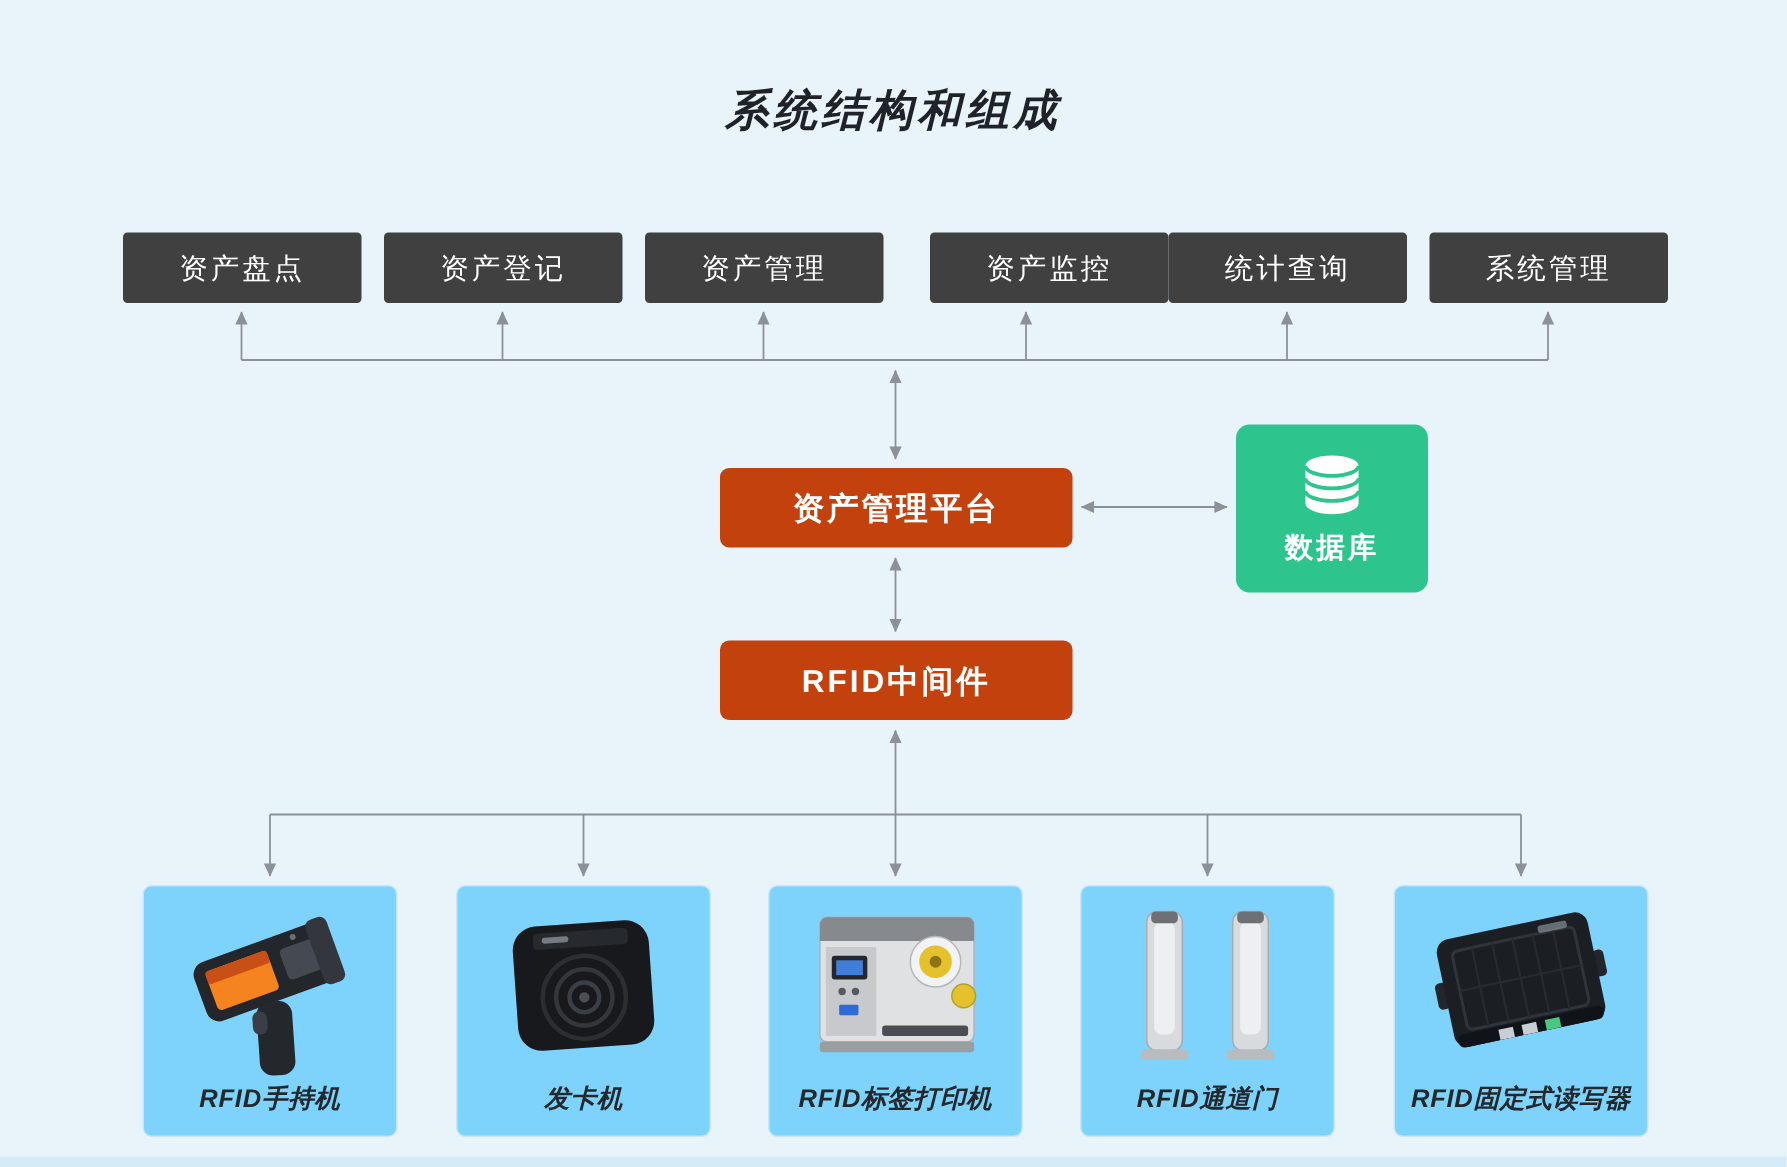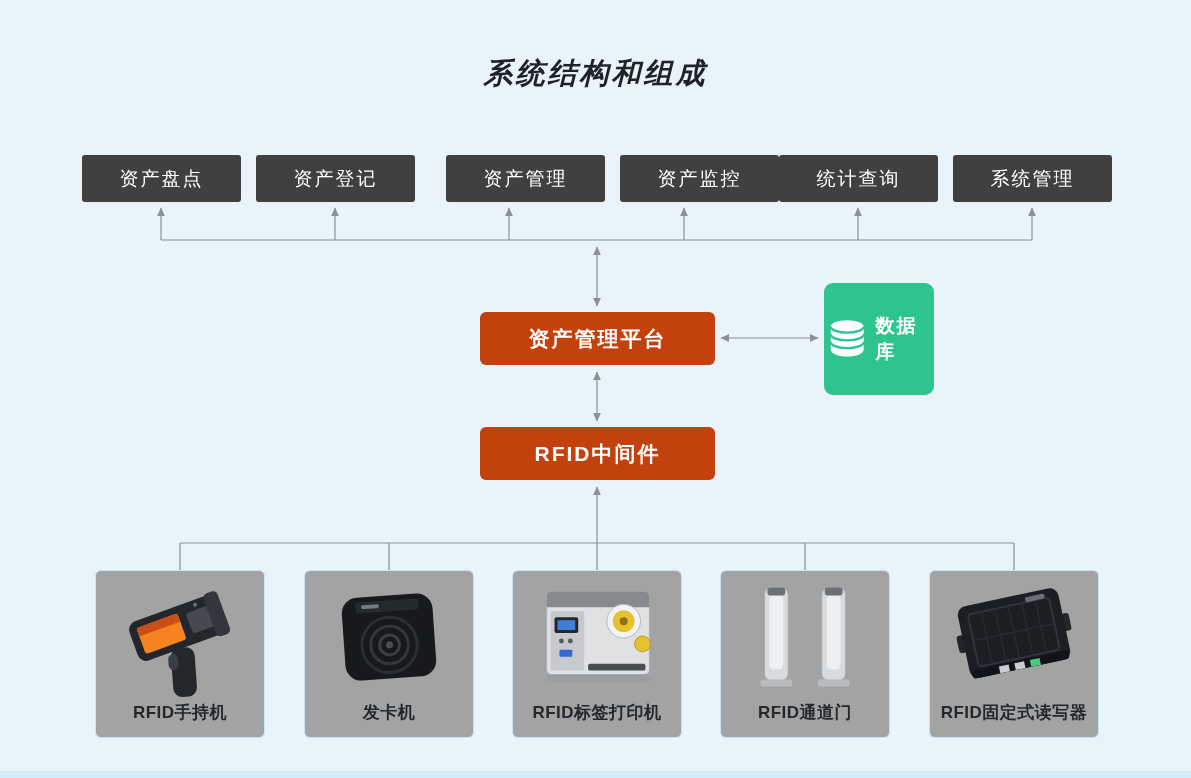--- a/index.html
+++ b/index.html
@@ -19,28 +19,28 @@
     display:flex;align-items:center;justify-content:center;
     font-size:19px;letter-spacing:2px;
   }
   .node-orange{
     position:absolute;left:480px;width:235px;height:53px;
     background:#c2410c;color:#fff;border-radius:6px;
     display:flex;align-items:center;justify-content:center;
     font-size:21px;font-weight:bold;letter-spacing:2px;
   }
   .db{
-    position:absolute;left:824px;top:283px;width:110px;height:112px;
+    position:absolute;left:824px;top:283px;width:128px;height:112px;
     background:#2dc48d;border-radius:9px;color:#fff;
-    display:flex;align-items:center;justify-content:center;
+    display:flex;flex-direction:column;align-items:center;justify-content:center;
     gap:5px;font-size:19px;font-weight:bold;letter-spacing:2px;
   }
   .card{
-    position:absolute;top:570px;width:170px;height:168px;
-    background:#a3a3a3;border:1px solid #c8e5f7;border-radius:6px;box-sizing:border-box;
+    position:absolute;top:590px;width:170px;height:168px;
+    background:#7dd3fc;border:1px solid #c8e5f7;border-radius:6px;box-sizing:border-box;font-style:italic;
   }
   .card .img{position:absolute;top:6px;left:0;width:100%;height:122px;}
   .card .label{
     position:absolute;bottom:13px;left:0;width:100%;text-align:center;
     font-size:17px;font-weight:bold;color:#23282d;letter-spacing:0.5px;
   }
   .footer-strip{position:absolute;left:0;bottom:0;width:100%;height:7px;background:#d6ebf8;}
 </style>
 </head>
 <body>
@@ -79,21 +79,21 @@
       <line x1="597" y1="543" x2="597" y2="584" marker-end="url(#arw)"></line>
       <line x1="805" y1="543" x2="805" y2="584" marker-end="url(#arw)"></line>
       <line x1="1014" y1="543" x2="1014" y2="584" marker-end="url(#arw)"></line>
     </g>
   </svg>
 
   <div class="title">系统结构和组成</div>
 
   <div class="module" style="left:82px">资产盘点</div>
   <div class="module" style="left:256px">资产登记</div>
-  <div class="module" style="left:446px">资产管理</div>
+  <div class="module" style="left:430px">资产管理</div>
   <div class="module" style="left:620px">资产监控</div>
   <div class="module" style="left:779px">统计查询</div>
   <div class="module" style="left:953px">系统管理</div>
 
   <div class="node-orange" style="top:312px">资产管理平台</div>
 
   <div class="db">
     <svg width="50" height="46" viewBox="0 0 48 44">
       <path d="M7 9 V33 C7 36.9 14.6 40 24 40 C33.4 40 41 36.9 41 33 V9" fill="#ffffff"></path>
       <ellipse cx="24" cy="9" rx="17" ry="6.5" fill="#ffffff"></ellipse>

